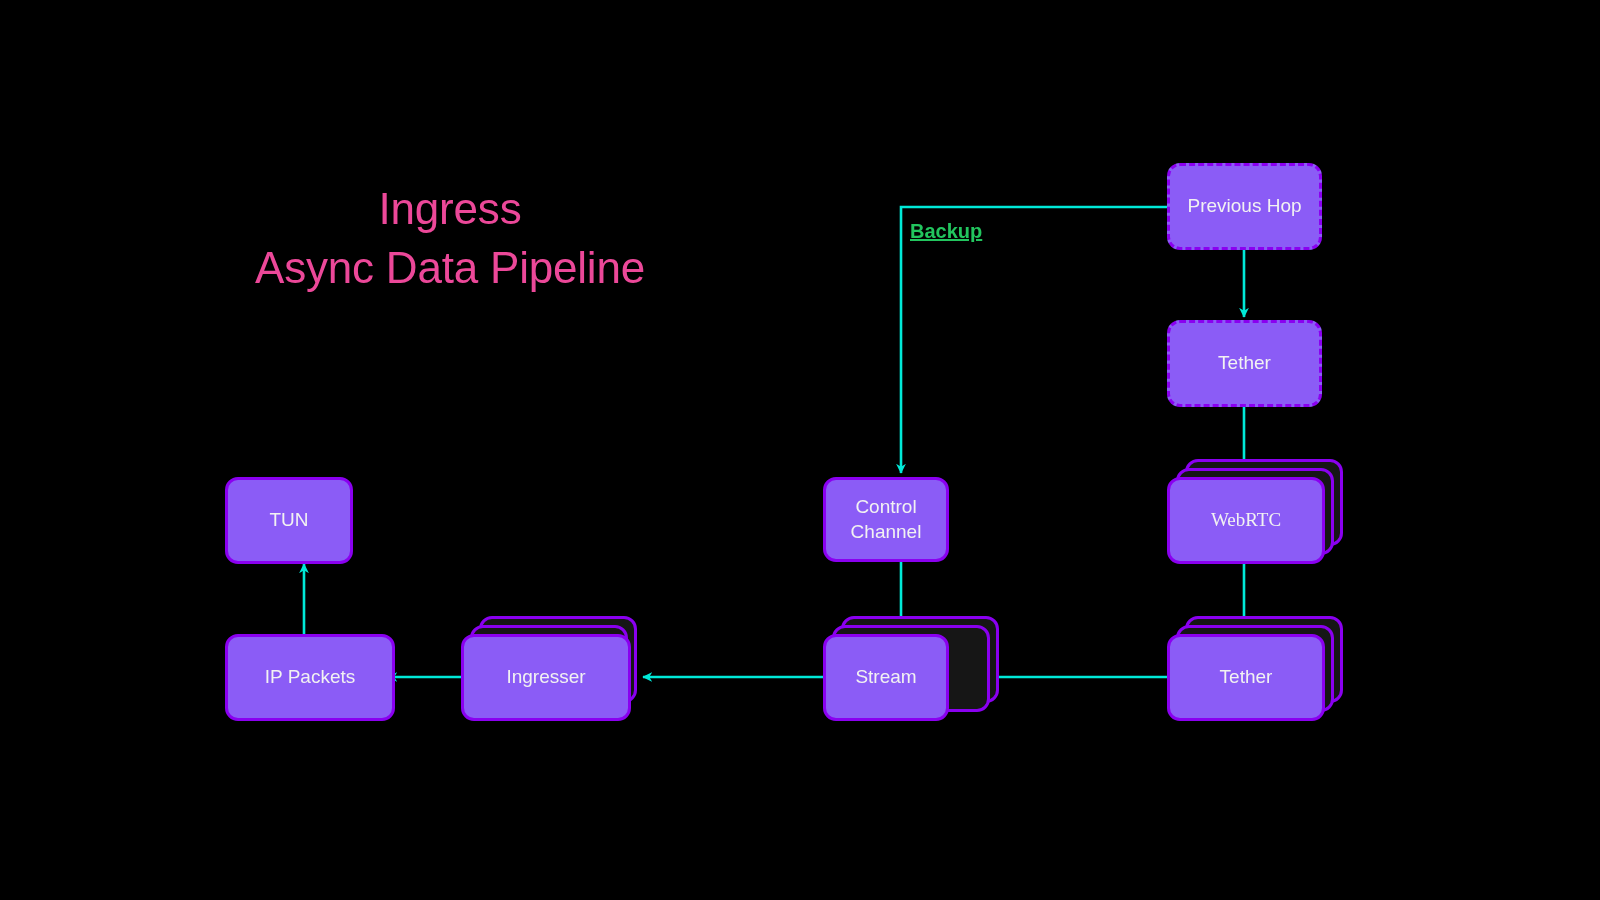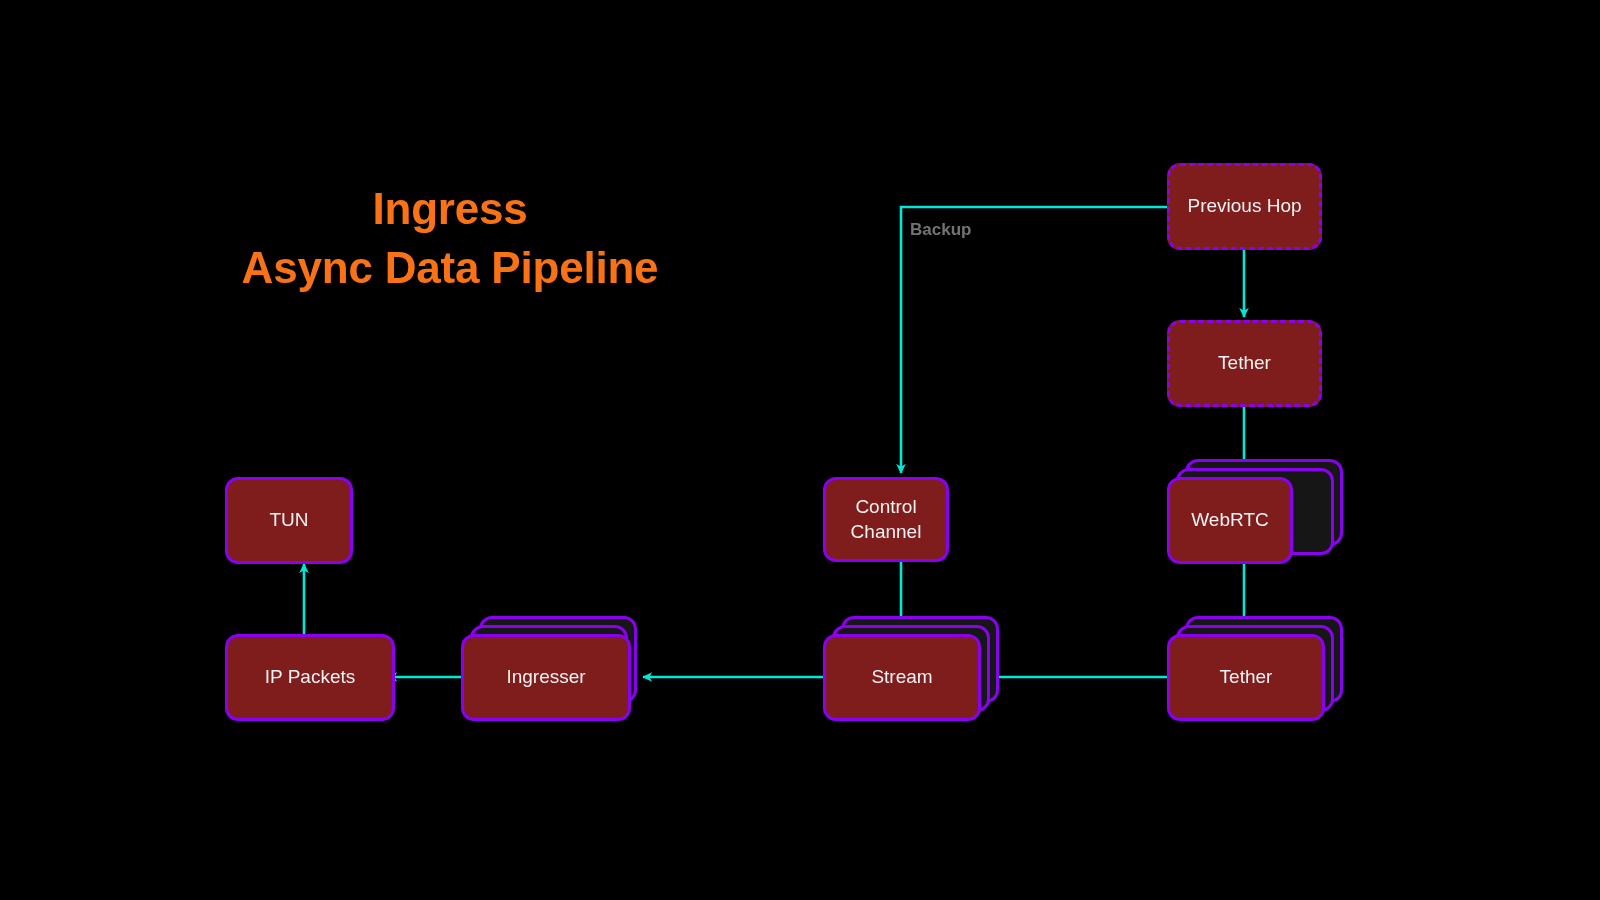--- a/index.html
+++ b/index.html
@@ -22,43 +22,43 @@
     background: #000000;
   }
 
   
   #diagram-title {
     position: absolute;
     left: 150px;
     top: 180px;
     width: 600px;
     text-align: center;
-    color: #f97316;
+    color: #ec4899;
     font-size: 44px;
     line-height: 1.33;
-    font-weight: 700;
+    font-weight: 400;
     letter-spacing: -0.2px;
     white-space: pre-line;
   }
 
   
   #edge-layer {
     position: absolute;
     left: 0; top: 0;
     width: 1600px;
     height: 900px;
     pointer-events: none;
   }
 
   
   .node {
     position: absolute;
     box-sizing: border-box;
     border-radius: 13px;
-    background: #7f1d1d;
+    background: #8b5cf6;
     color: #f2f2f2;
     font-size: 19px;
     line-height: 1.28;
     display: flex;
     align-items: center;
     justify-content: center;
     text-align: center;
     white-space: pre-line;
     z-index: 5;
   }
@@ -83,25 +83,26 @@
   }
   .stack .node {
     position: absolute;
     left: 0;
     top: 18px;
   }
 
   
   .edge-label {
     position: absolute;
-    color: #737373;
-    font-size: 17px;
+    color: #22c55e;
+    font-size: 20px;
     font-weight: 700;
     z-index: 6;
     white-space: nowrap;
+    text-decoration: underline;
   }
 </style>
 </head>
 <body>
 
 <div id="stage">
 
   <div id="diagram-title">Ingress
 Async Data Pipeline</div>
 
@@ -140,42 +141,42 @@
     <span>Previous Hop</span>
   </div>
 
   <div class="node dashed" style="left:1167px; top:320px; width:155px; height:87px;">
     <span>Tether</span>
   </div>
 
   <div class="stack" style="left:1167px; top:459px; width:176px; height:105px;">
     <div class="layer" style="left:18px; top:0px;  width:158px; height:87px;"></div>
     <div class="layer" style="left:9px;  top:9px;  width:158px; height:87px;"></div>
-    <div class="node solid" style="left:0px; top:18px; width:126px; height:87px;">
+    <div class="node solid" style="left:0px; top:18px; width:158px; height:87px;font-family:Liberation Serif, serif;">
       <span>WebRTC</span>
     </div>
   </div>
 
   <div class="stack" style="left:1167px; top:616px; width:176px; height:105px;">
     <div class="layer" style="left:18px; top:0px;  width:158px; height:87px;"></div>
     <div class="layer" style="left:9px;  top:9px;  width:158px; height:87px;"></div>
     <div class="node solid" style="left:0px; top:18px; width:158px; height:87px;">
       <span>Tether</span>
     </div>
   </div>
 
   <div class="node solid" style="left:823px; top:477px; width:126px; height:85px;">
     <span>Control
 Channel</span>
   </div>
 
   <div class="stack" style="left:823px; top:616px; width:176px; height:105px;">
     <div class="layer" style="left:18px; top:0px;  width:158px; height:87px;"></div>
     <div class="layer" style="left:9px;  top:9px;  width:158px; height:87px;"></div>
-    <div class="node solid" style="left:0px; top:18px; width:158px; height:87px;">
+    <div class="node solid" style="left:0px; top:18px; width:126px; height:87px;">
       <span>Stream</span>
     </div>
   </div>
 
   <div class="stack" style="left:461px; top:616px; width:176px; height:105px;">
     <div class="layer" style="left:18px; top:0px;  width:158px; height:87px;"></div>
     <div class="layer" style="left:9px;  top:9px;  width:158px; height:87px;"></div>
     <div class="node solid" style="left:0px; top:18px; width:170px; height:87px;">
       <span>Ingresser</span>
     </div>

